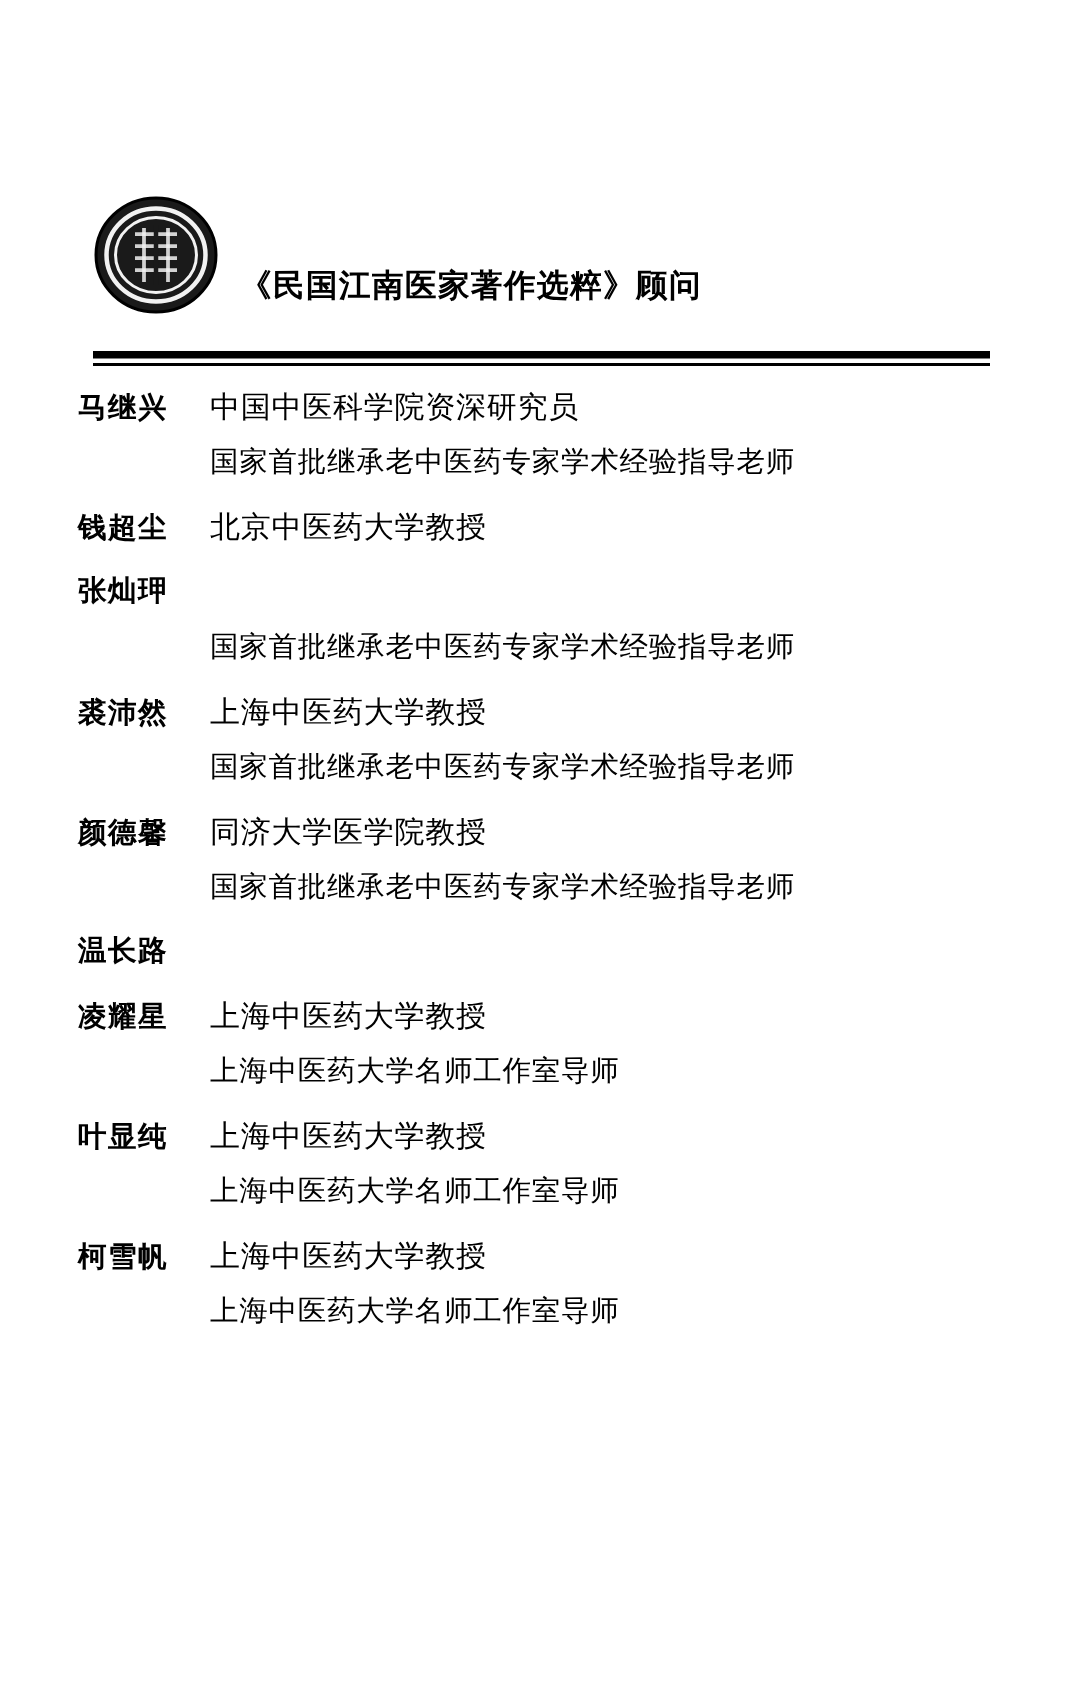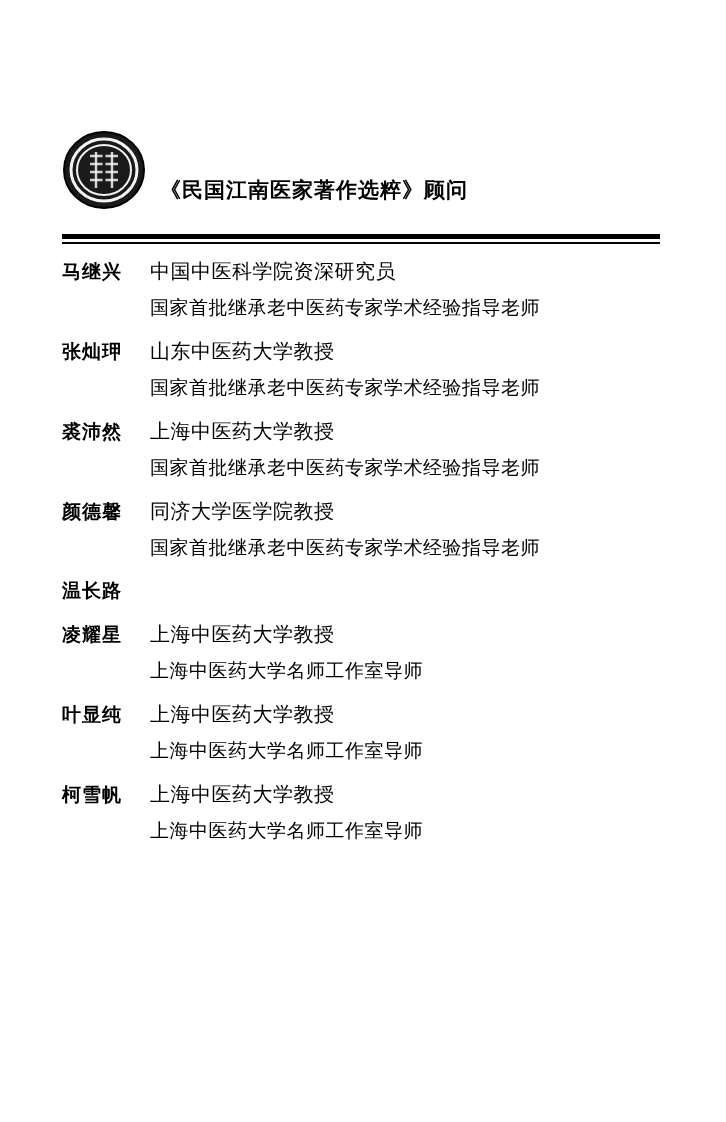--- a/index.html
+++ b/index.html
@@ -63,21 +63,21 @@
     left: 62px;
     top: 242px;
     width: 598px;
     height: 2px;
     background: #000;
   }
 
   
   .list {
     position: absolute;
-    left: 62px;
+    left: 52px;
     top: 258px;
     width: 600px;
   }
   .entry {
     margin-bottom: 6px;
   }
   .entry-row {
     display: flex;
     align-items: baseline;
     height: 37px;
@@ -136,26 +136,29 @@
     <div class="entry">
       <div class="entry-row">
         <div class="entry-name">马继兴</div>
         <div class="entry-title">中国中医科学院资深研究员</div>
       </div>
       <div class="entry-sub">国家首批继承老中医药专家学术经验指导老师</div>
     </div>
 
 
     <div class="entry">
+      <div class="entry-row">
+        <div class="entry-name">钱超尘</div>
+        <div class="entry-title">北京中医药大学教授</div>
+      </div>
     </div>
 
     <div class="entry">
       <div class="entry-row">
         <div class="entry-name">张灿玾</div>
-        <div class="entry-title">山东中医药大学教授</div>
       </div>
       <div class="entry-sub">国家首批继承老中医药专家学术经验指导老师</div>
     </div>
 
     <div class="entry">
       <div class="entry-row">
         <div class="entry-name">裘沛然</div>
         <div class="entry-title">上海中医药大学教授</div>
       </div>
       <div class="entry-sub">国家首批继承老中医药专家学术经验指导老师</div>

